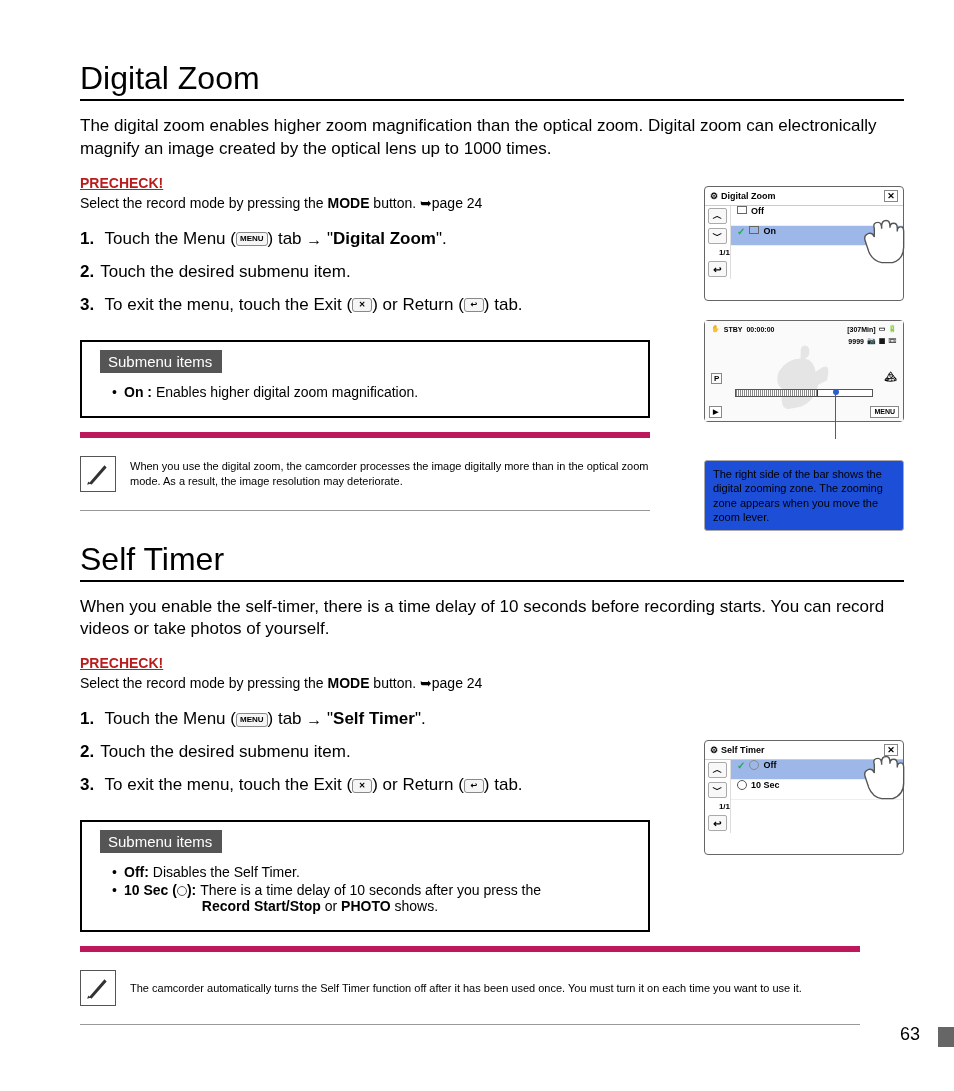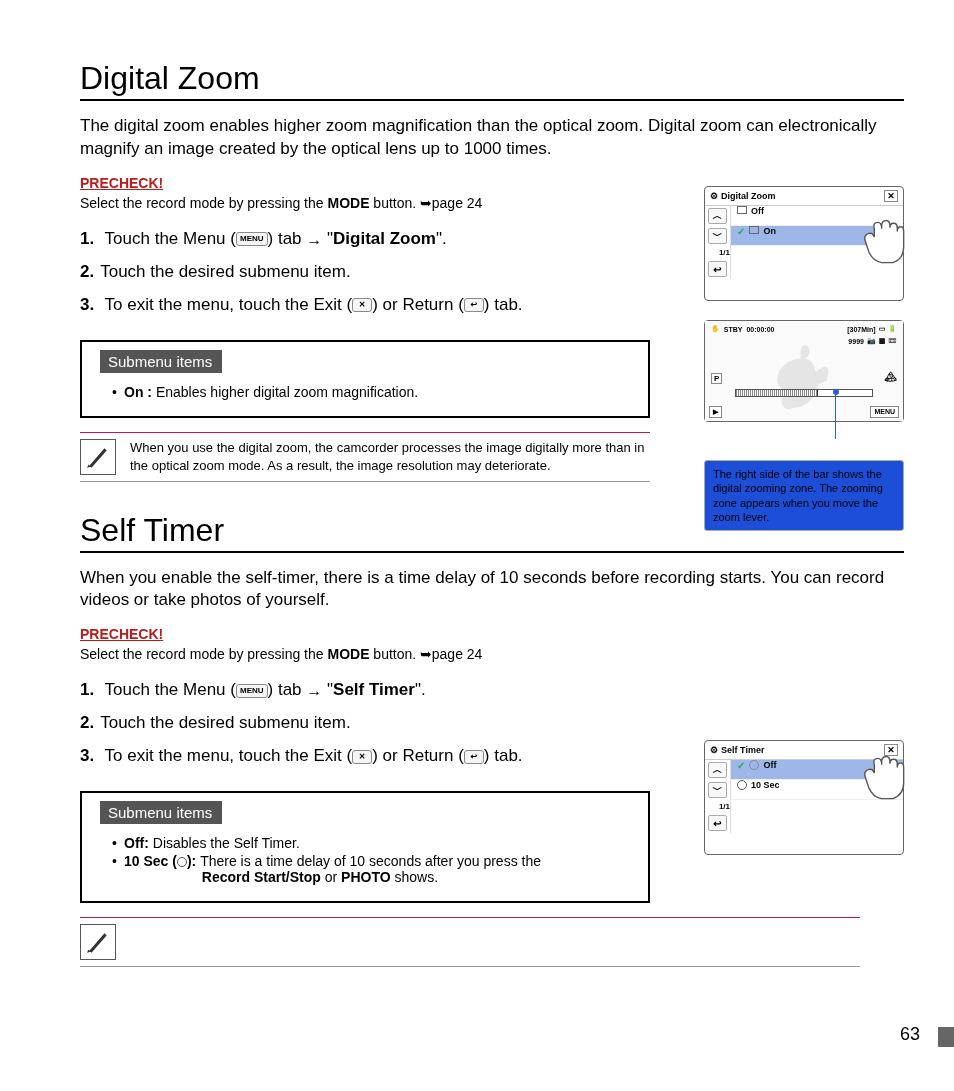--- a/index.html
+++ b/index.html
@@ -75,24 +75,24 @@
     font-size: 15px;
     transform: translateY(-0%);
     top: 8px;
   }
   .submenu-box ul { margin-top: 20px; list-style: none; }
   .submenu-box li { margin-bottom: 2px; padding-left: 12px; position: relative; }
   .submenu-box li::before { content: "•"; position: absolute; left: 0; }
   .note-row {
     display: flex;
     gap: 14px;
-    border-top: 1px solid #be185d;
+    border-top: 6px solid #be185d;
     border-bottom: 1px solid #999;
-    padding: 6px 0;
-    font-size: 13px;
+    padding: 18px 0;
+    font-size: 11px;
     line-height: 1.35;
     align-items: center;
     width: 570px;
   }
   .note-row.wide { width: 780px; }
   .note-icon {
     width: 36px;
     height: 36px;
     border: 1px solid #555;
     display: flex;
@@ -410,20 +410,21 @@
     </ul>
   </div>
 </div>
 
 <div class="note-row wide">
   <div class="note-icon">
     <svg viewBox="0 0 24 24">
         <path d="M4 20 L18 4 L20 6 L6 22 Z M2 22 L5 21 L3 19 Z" fill="#333"></path>
       </svg>
   </div>
+  <div>The camcorder automatically turns the Self Timer function off after it has been used once. You must turn it on each time you want to use it.</div>
 </div>
 
 <div class="lcd" style="top:740px; right:50px; height:115px;">
   <div class="lcd-header">
     <span class="title">
         <span>⚙</span>
         <span>Self Timer</span>
       </span>
     <span class="lcd-x">✕</span>
   </div>

